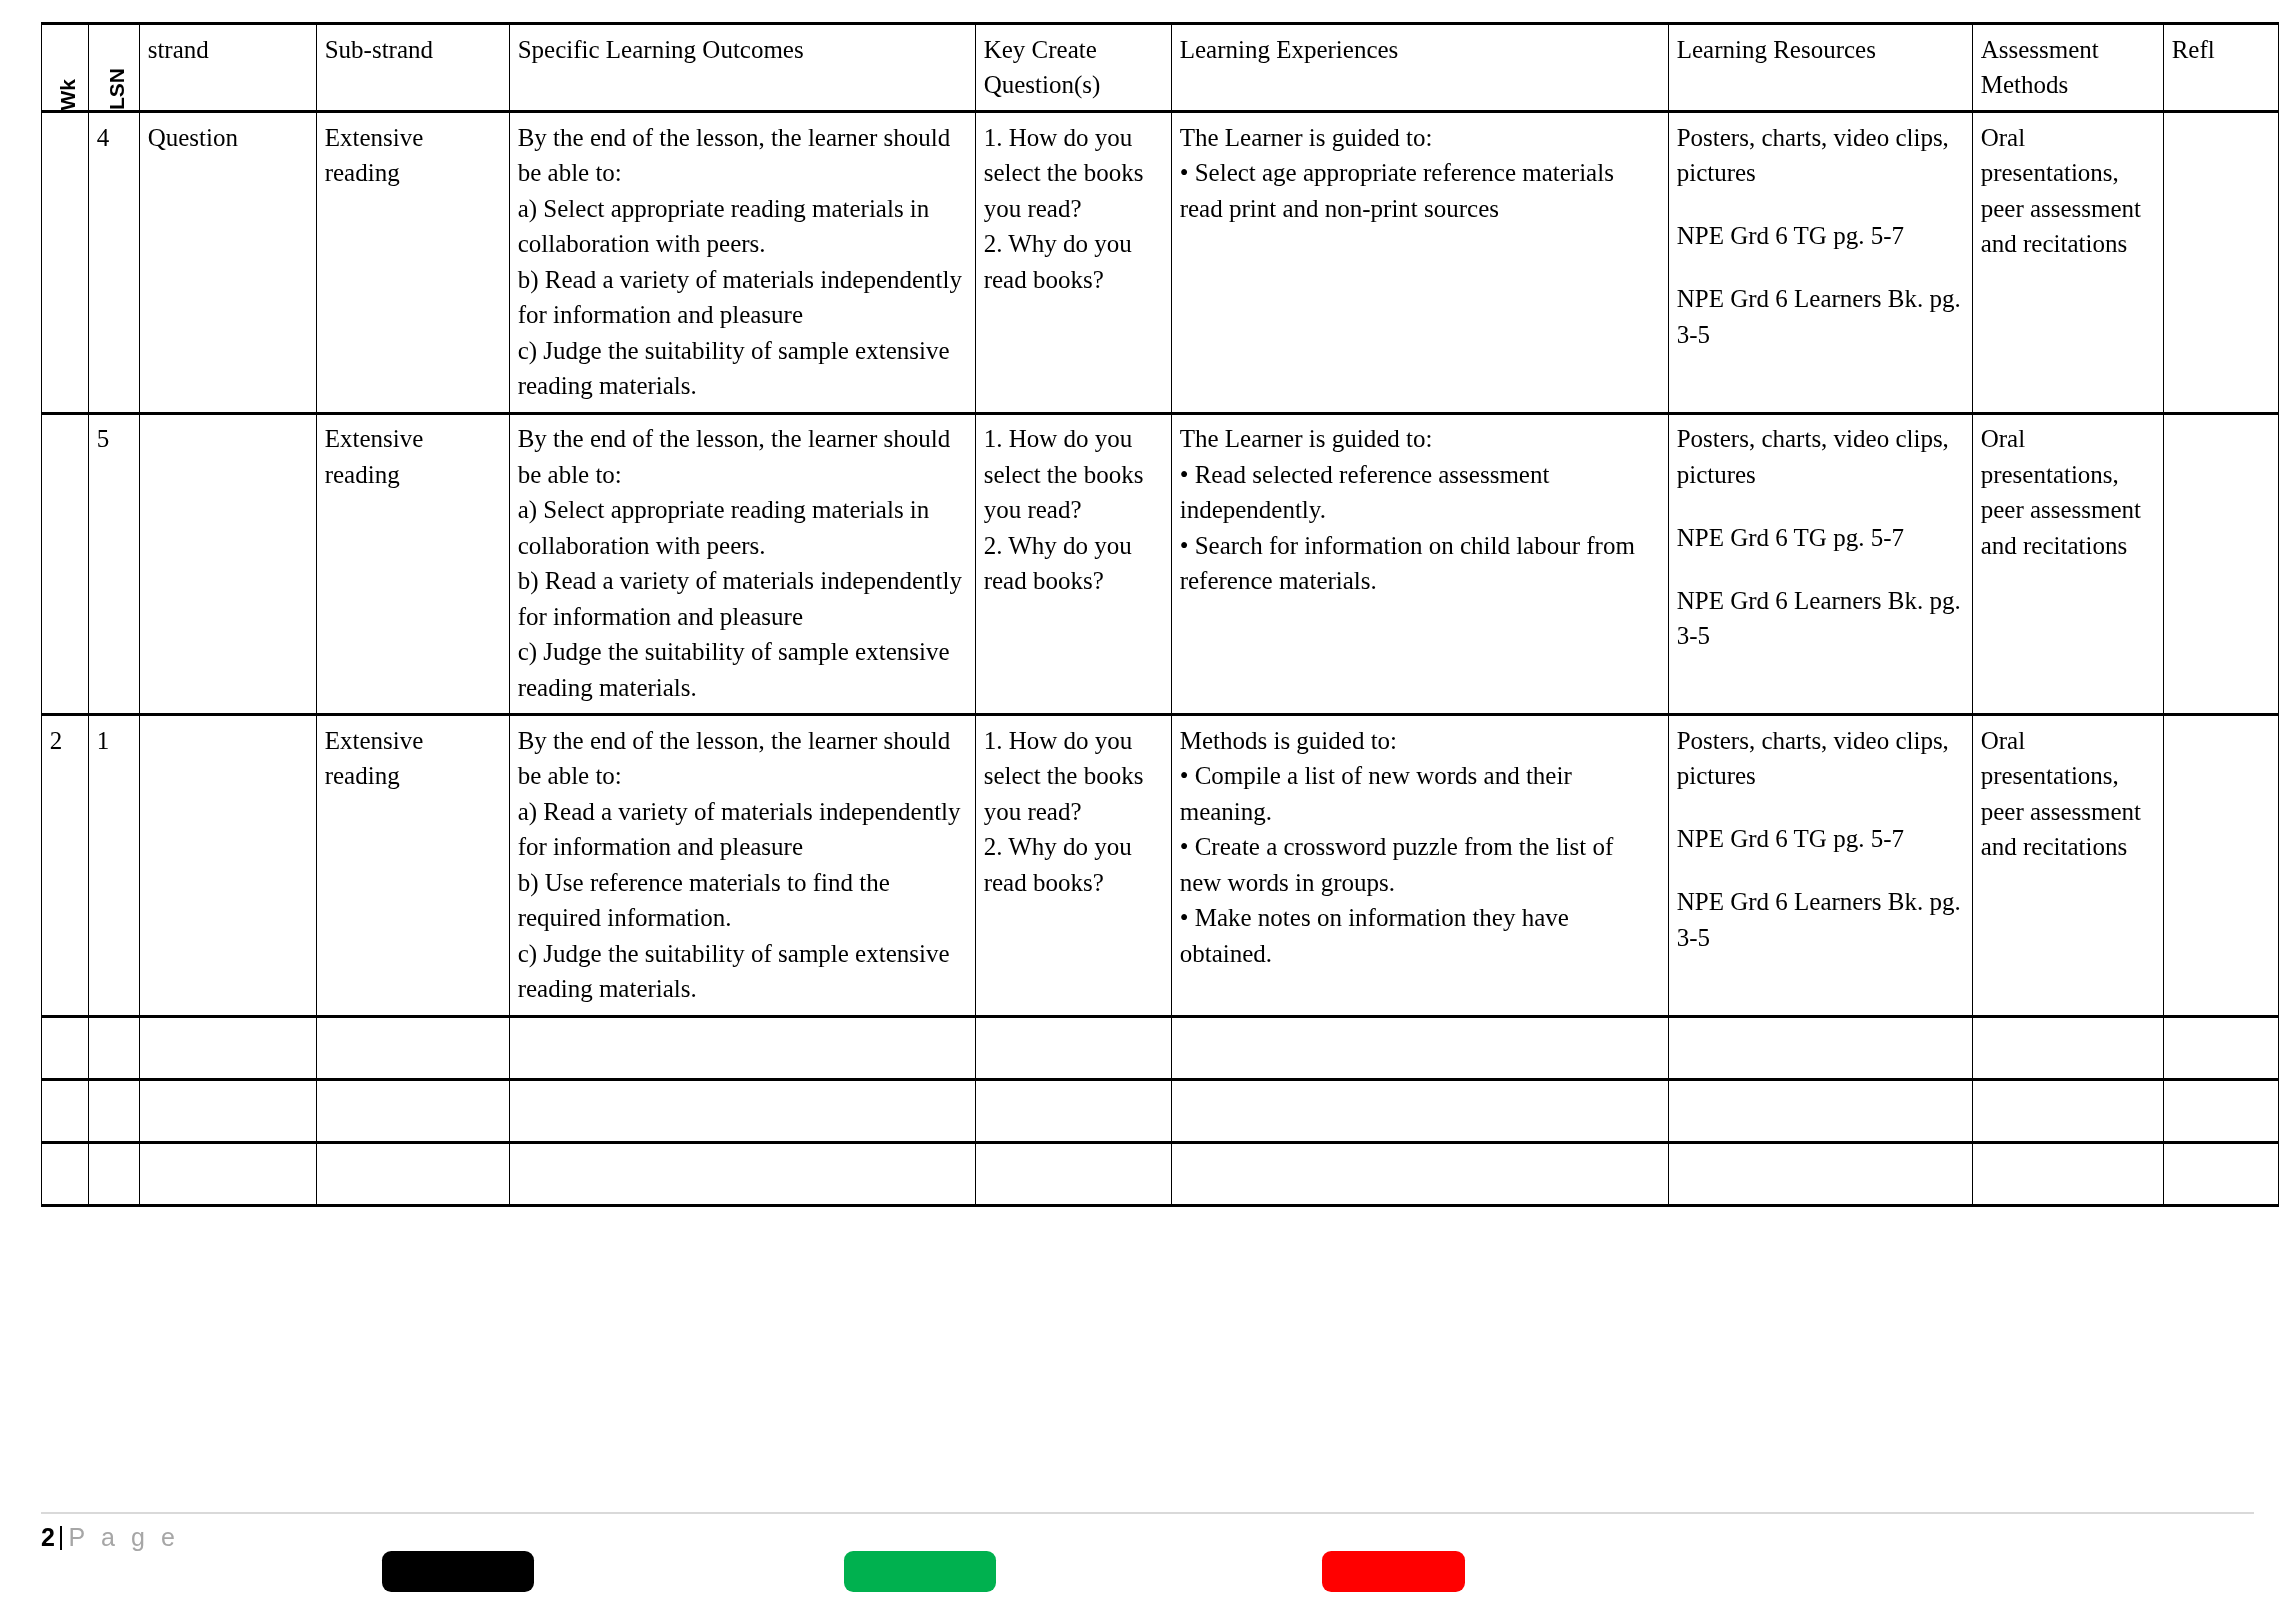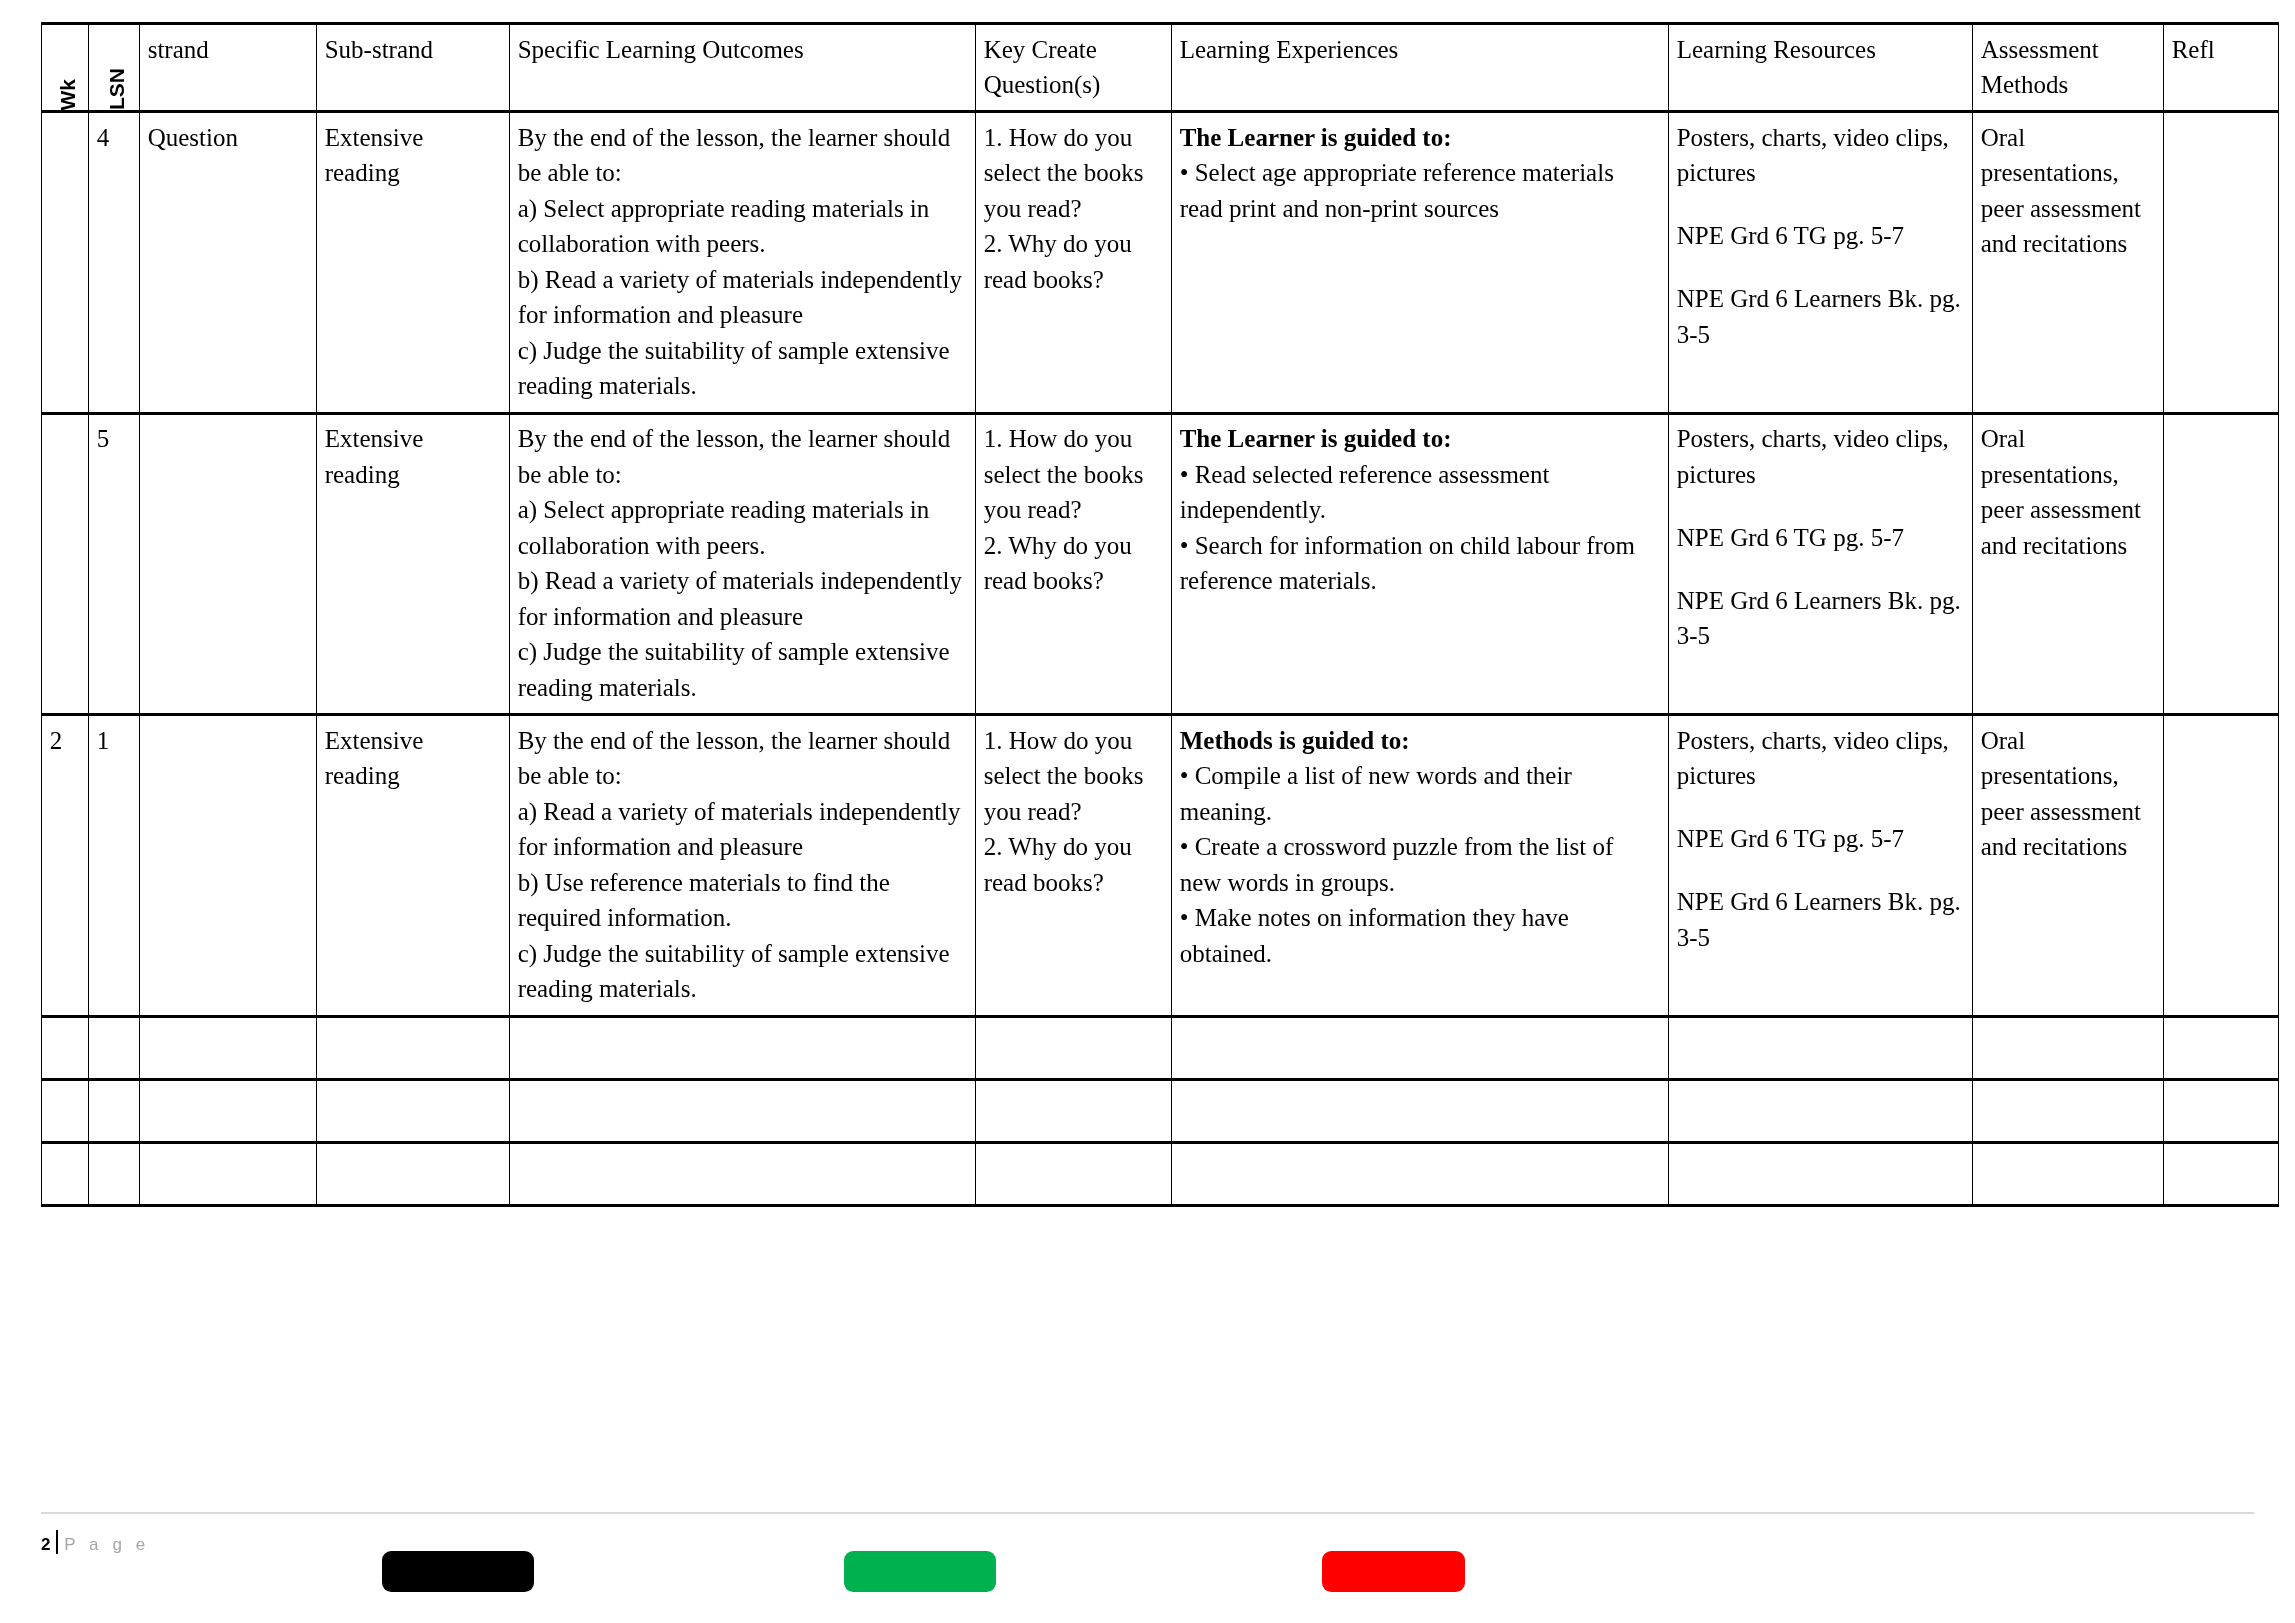--- a/index.html
+++ b/index.html
@@ -107,21 +107,21 @@
     padding-top: 7.9px;
     line-height: 1.42;
   }
   td.slo { font-size: 26px; }
   td.kiq { font-size: 25px; margin-left: 20px; }
   td.le  { font-size: 25px; }
   td.lr  { font-size: 25px; }
   td.am  { font-size: 26px; line-height: 1.46; }
   td.refl { }
 
-  .bold-lead { font-weight: bold; }
+  .bold-lead { font-weight: normal; }
   .blk { display: block; }
   .gap { display: block; height: 27.5px; }
 
   tr.blank-row td { height: 63px; }
 
   
   .footer {
     position: absolute;
     left: 0; right: 0;
     bottom: 0;
@@ -130,23 +130,23 @@
   .footer-rule {
     position: absolute;
     left: 41px; right: 41px;
     top: 0;
     height: 2px;
     background: #d9d9d9;
   }
   .page-label {
     position: absolute;
     left: 41px;
-    top: 18px;
+    top: 11px;
     font-family: "Liberation Sans", sans-serif;
-    font-size: 17px;
+    font-size: 25px;
     white-space: nowrap;
     text-align: center;
   }
   .page-label .num { font-weight: bold; color: #000; }
   .page-label .bar {
     display: inline-block;
     width: 2px; height: 23.6px;
     background: #000;
     vertical-align: -3.9px;
     margin: 0 6.5px 0 5.2px;

